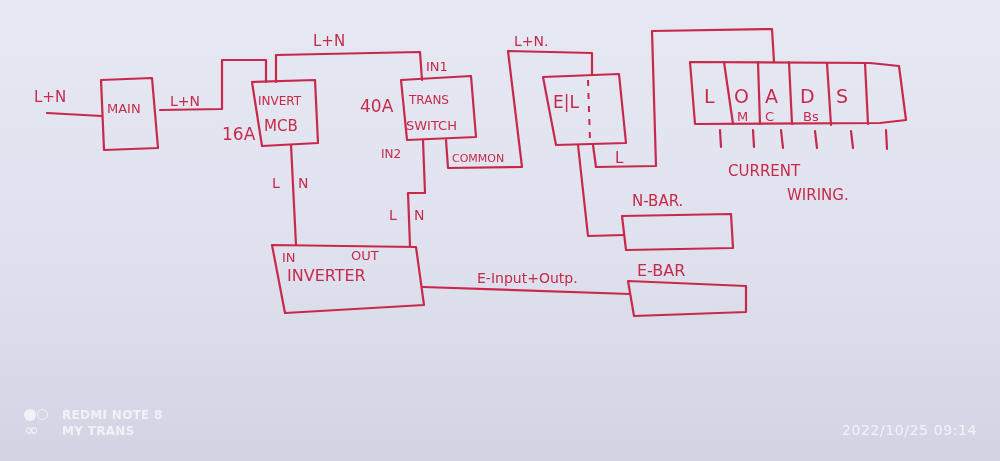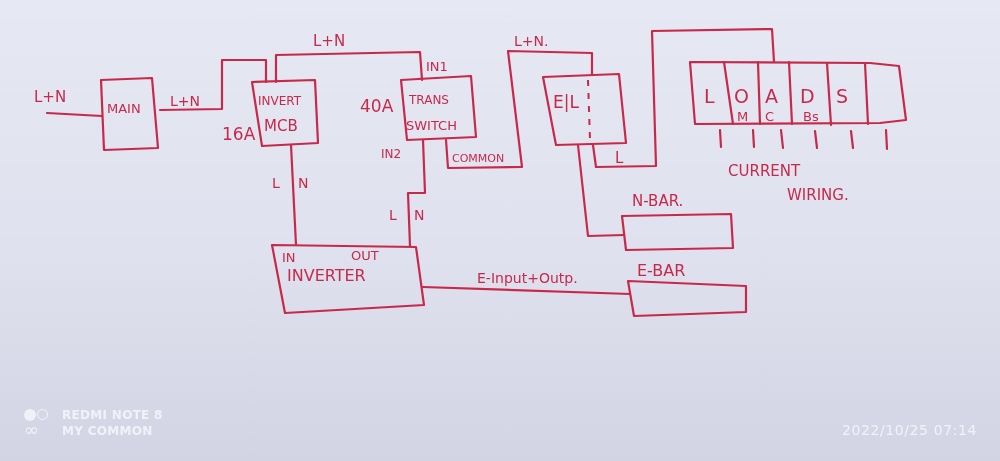--- a/index.html
+++ b/index.html
@@ -112,16 +112,16 @@
 </svg>
 
 <div class="watermark wm-left">
   <div class="wm-icon">
     <span class="dot d1"></span>
       <span class="dot d2"></span>
     <span class="inf">∞</span>
   </div>
   <div class="wm-text">
     <div>REDMI NOTE 8</div>
-    <div>MY COMMON</div>
+    <div>MY TRANS</div>
   </div>
 </div>
-<div class="watermark wm-right">2022/10/25 07:14</div>
+<div class="watermark wm-right">2022/10/25 09:14</div>
 
 </body></html>

